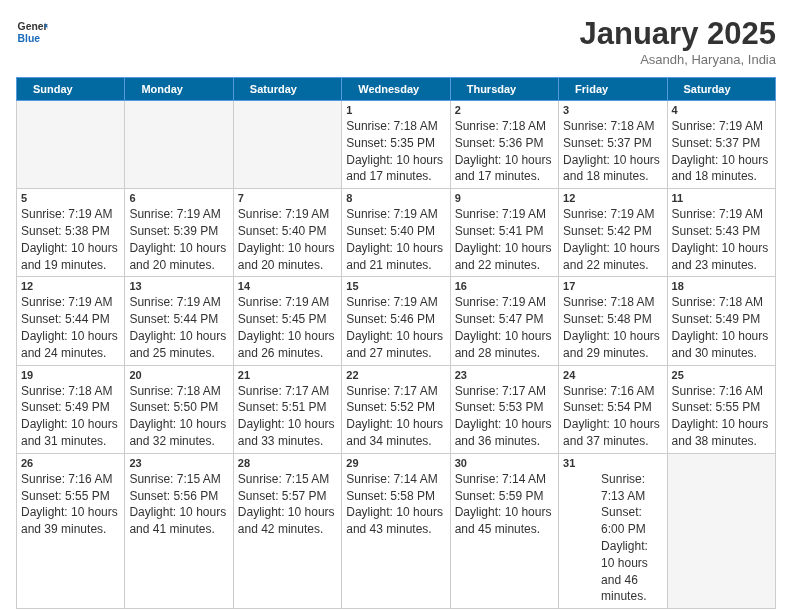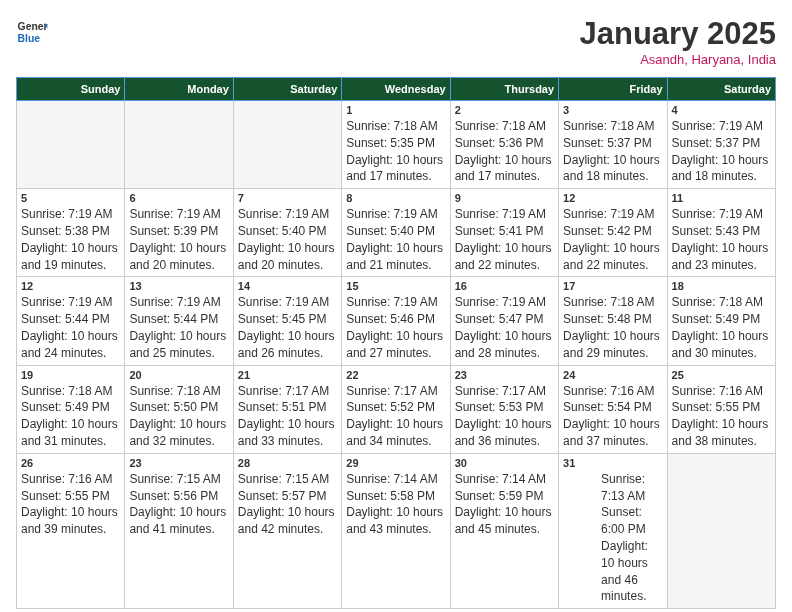--- a/index.html
+++ b/index.html
@@ -35,36 +35,36 @@
     .title-block {
       text-align: right;
     }
     .month-title {
       font-size: 31px;
       font-weight: bold;
       color: #333;
     }
     .subtitle {
       font-size: 13px;
-      color: #be185d;
+      color: #737373;
     }
     .calendar {
       flex: 1;
       border: 1px solid #ccc;
       border-collapse: collapse;
       width: 100%;
       table-layout: fixed;
     }
     .calendar th {
-      background-color: #14532d;
+      background-color: #0369a1;
       color: #fff;
       font-size: 11px;
       font-weight: bold;
-      padding: 5px 4px;
-      text-align: right;
+      padding: 5px 16px;
+      text-align: left;
       border: 1px solid #5599dd;
     }
     .calendar td {
       vertical-align: top;
       border: 1px solid #ccc;
       padding: 3px 4px;
       font-size: 9px;
       color: #333;
       background: #fff;
       height: 78px;

